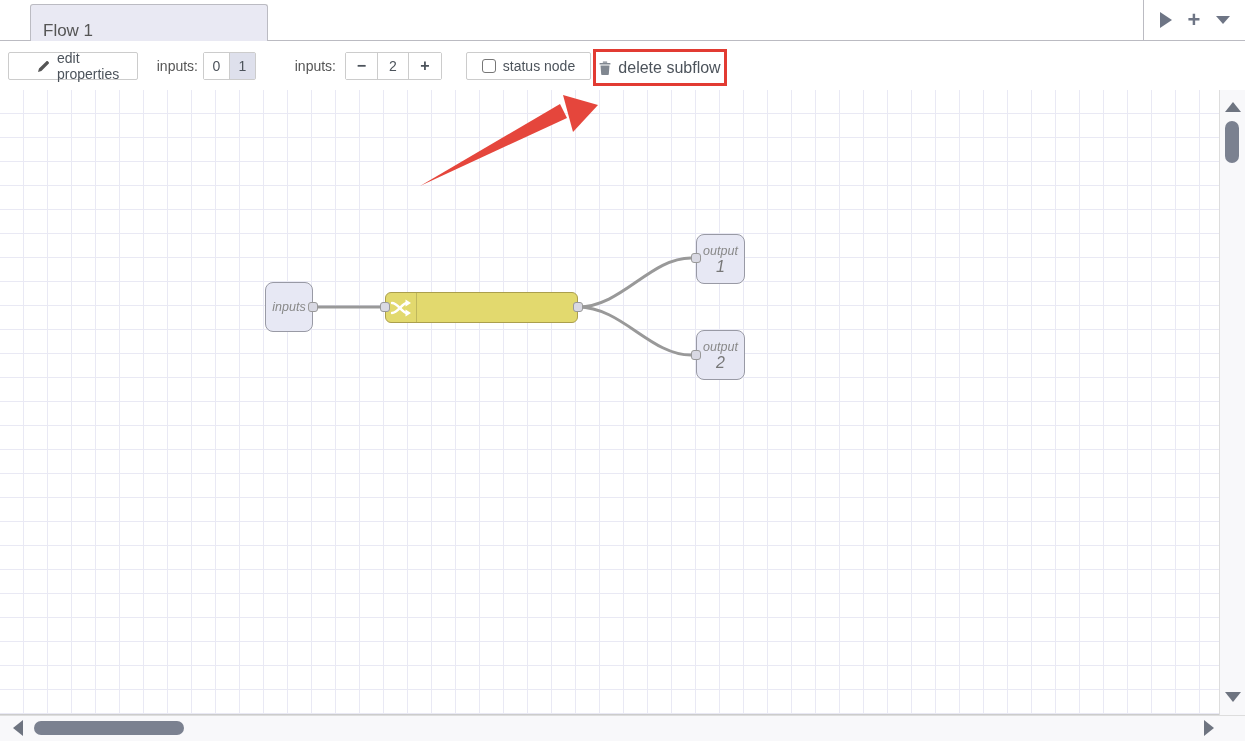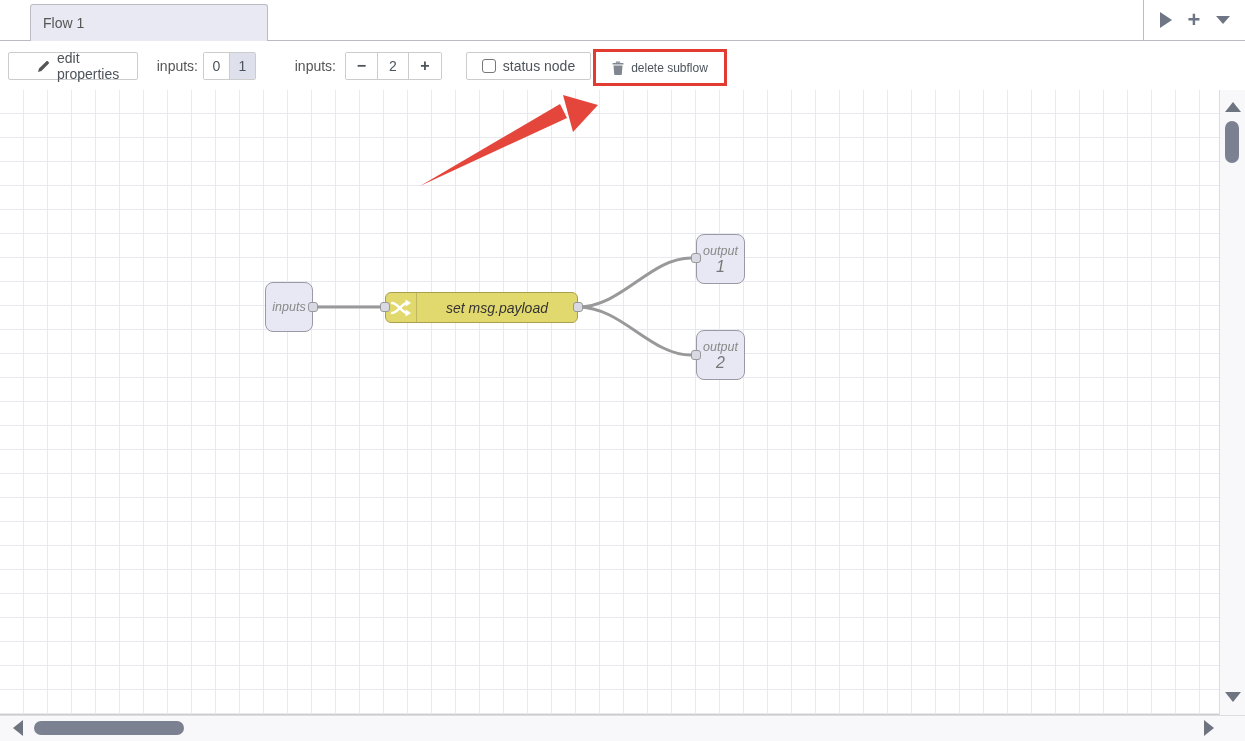--- a/index.html
+++ b/index.html
@@ -1,39 +1,39 @@
 <!DOCTYPE html>
 <html><head>
 <meta charset="utf-8">
 <style>
   html,body{margin:0;padding:0;}
   body{font-family:"Liberation Sans",sans-serif;background:#fff;}
   #app{position:relative;width:1245px;height:741px;overflow:hidden;background:#fff;}
 
   
   .tabbar{position:absolute;left:0;top:0;width:1245px;height:41px;background:#fff;border-bottom:1px solid #bbbbc2;box-sizing:border-box;z-index:5;}
-  .tab{position:absolute;box-sizing:border-box;border:1px solid #bbbbc2;border-bottom:none;border-radius:3px 3px 0 0;font-size:14px;display:flex;align-items:center;cursor:pointer;}
+  .tab{position:absolute;box-sizing:border-box;border:1px solid #bbbbc2;border-bottom:none;border-radius:3px 3px 0 0;font-size:17px;display:flex;align-items:flex-end;cursor:pointer;}
   .tab-inactive{left:30px;top:4px;width:238px;height:37px;background:#e9e9f3;color:#555;padding-left:12px;}
   .tab-active{left:278px;top:3px;width:238px;height:40px;background:#fff;color:#414549;font-weight:bold;padding-left:9px;gap:7px;z-index:6;}
   .tabbar-right{position:absolute;left:1143px;top:0;width:102px;height:40px;border-left:1px solid #bbbbc2;display:flex;align-items:center;justify-content:space-evenly;background:#fff;}
   .play-tri{width:0;height:0;border-top:8px solid transparent;border-bottom:8px solid transparent;border-left:12px solid #6e7585;cursor:pointer;}
   .plus-glyph{color:#6e7585;font-size:22px;font-weight:bold;line-height:20px;cursor:pointer;}
   .caret-down{width:0;height:0;border-left:7px solid transparent;border-right:7px solid transparent;border-top:8px solid #6e7585;cursor:pointer;}
 
   
   .toolbar{position:absolute;left:0;top:42px;width:1245px;height:48px;background:#fff;}
   .tb-btn{position:absolute;top:10px;height:28px;box-sizing:border-box;border:1px solid #ccc;border-radius:2px;background:#fff;display:flex;align-items:center;justify-content:center;font-size:14px;color:#4c535b;gap:7px;cursor:pointer;}
   .tb-label{position:absolute;top:10px;height:28px;line-height:28px;font-size:14px;color:#555;text-align:right;}
   .btn-group{position:absolute;top:10px;height:28px;display:flex;border:1px solid #ccc;border-radius:2px;box-sizing:border-box;background:#fff;}
   .btn-group .cell{box-sizing:border-box;height:26px;display:flex;align-items:center;justify-content:center;font-size:14px;color:#4c535b;border-right:1px solid #ccc;cursor:pointer;background:#fff;}
   .btn-group .cell:last-child{border-right:none;}
   .cell.selected{background:#dee0ec;}
   .cell.op{font-weight:bold;font-size:16px;}
   .checkbox{width:14px;height:14px;border:1px solid #777;border-radius:3px;background:#fff;box-sizing:border-box;}
-  .red-box{position:absolute;left:593px;top:7px;width:134px;height:37px;border:3px solid #e23b32;box-sizing:border-box;background:#fff;display:flex;align-items:center;justify-content:center;gap:7px;font-size:12px;color:#4c535b;cursor:pointer;}
+  .red-box{position:absolute;left:593px;top:7px;width:134px;height:37px;border:3px solid #e23b32;box-sizing:border-box;background:#fff;display:flex;align-items:center;justify-content:center;gap:7px;font-size:16px;color:#4c535b;cursor:pointer;}
 
   
   .canvas{position:absolute;left:0;top:90px;width:1219px;height:625px;background-color:#fff;
     background-image:linear-gradient(to right,#e9e9f4 1px,transparent 1px),linear-gradient(to bottom,#e9e9f4 1px,transparent 1px);
     background-size:24px 24px;background-position:23px 23px;border-bottom:1px solid #ccc;box-sizing:border-box;}
   .wires{position:absolute;left:0;top:0;z-index:1;}
   .node{position:absolute;background:#e7e8f4;border:1px solid #999aa5;border-radius:8px;box-sizing:border-box;color:#888;z-index:2;cursor:pointer;font-style:italic;}
   .node-io{display:flex;flex-direction:column;align-items:center;justify-content:center;font-size:12.5px;line-height:15px;}
   .node-io .num{font-size:16px;color:#777;}
   .node-change{background:#e2d96e;border:1px solid #ab9f4d;border-radius:6px;display:flex;align-items:stretch;color:#333;}
@@ -126,21 +126,20 @@
 
     <div class="node node-change" style="left:385px;top:202px;width:193px;height:31px;">
       <div class="iconbox">
         <svg width="22" height="20" viewBox="0 0 22 20" fill="none" stroke="#fff" stroke-width="2.4" stroke-linecap="round">
           <path d="M2 15 C 8 15 12 5 17 5"></path>
           <path d="M2 5 C 8 5 12 15 17 15"></path>
           <polygon points="15.5,1.5 21,5 15.5,8.5" fill="#fff" stroke="none"></polygon>
           <polygon points="15.5,11.5 21,15 15.5,18.5" fill="#fff" stroke="none"></polygon>
         </svg>
       </div>
-      <div class="lbl">set msg.payload</div>
     </div>
     <div class="port" style="left:380px;top:212px;"></div>
     <div class="port" style="left:573px;top:212px;"></div>
 
     <div class="node node-io" style="left:696px;top:144px;width:49px;height:50px;">
       <span>output</span>
       <span class="num">1</span>
     </div>
     <div class="port" style="left:691px;top:163px;"></div>
 

